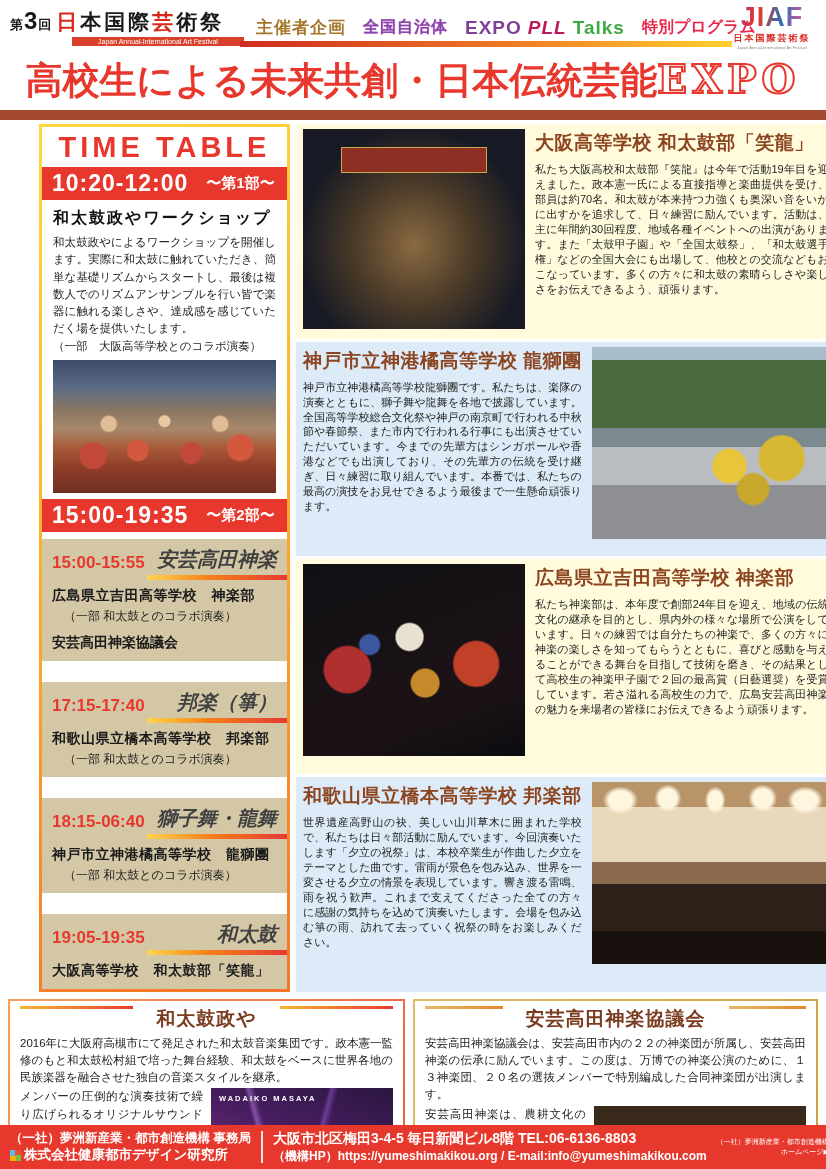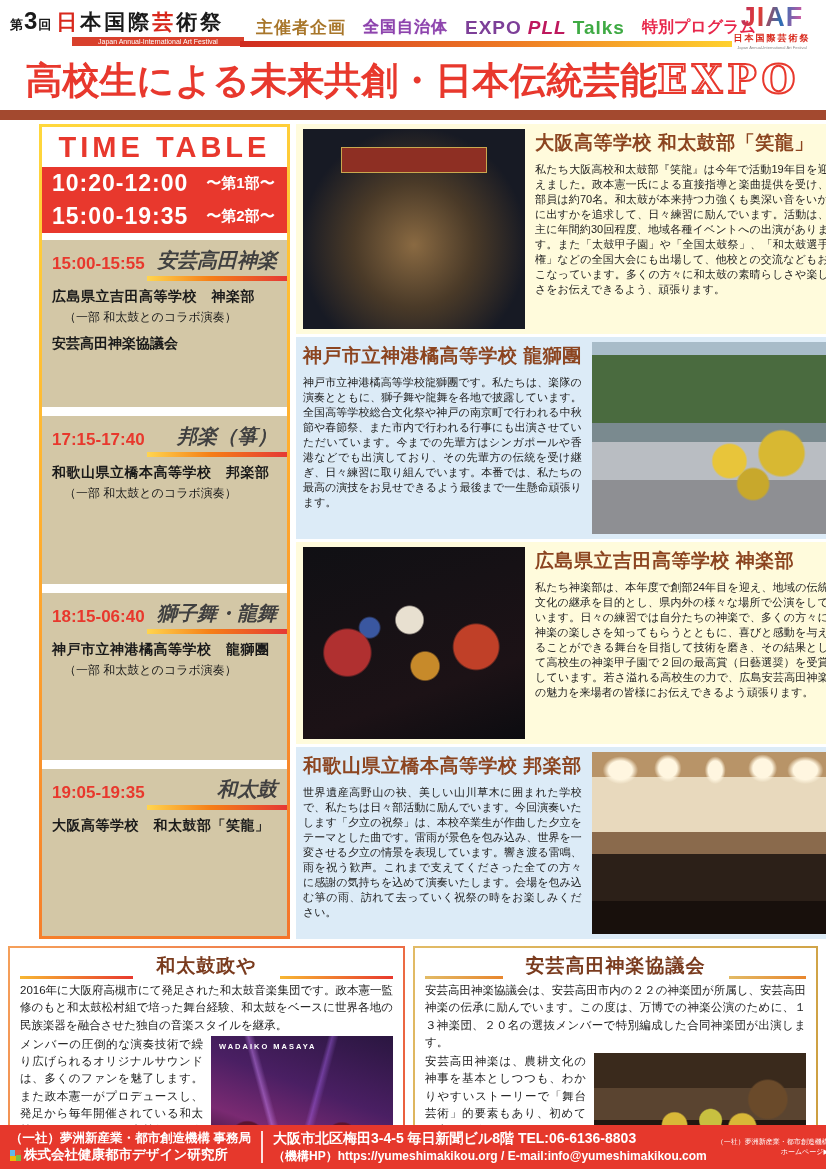--- a/index.html
+++ b/index.html
@@ -55,21 +55,21 @@
   .tt-photo { height:133px; margin-top:6px; position:relative;
       background:
         radial-gradient(circle at 18% 72%, #c2483a 0 6%, transparent 7%),
         radial-gradient(circle at 38% 68%, #d4583e 0 6%, transparent 7%),
         radial-gradient(circle at 62% 70%, #c2483a 0 6%, transparent 7%),
         radial-gradient(circle at 84% 66%, #d4583e 0 6%, transparent 7%),
         radial-gradient(circle at 50% 46%, #e8c9a0 0 4%, transparent 5%),
         radial-gradient(circle at 25% 48%, #e0bd96 0 4%, transparent 5%),
         radial-gradient(circle at 75% 48%, #e0bd96 0 4%, transparent 5%),
         linear-gradient(180deg,#3c4c68 0%,#5a6a84 20%,#8a7763 38%,#a8886c 52%,#a85a38 66%,#8e3b28 82%,#6e2f22 100%); }
-  .tt-slots { flex:1; background:#fff; display:flex; flex-direction:column; gap:9px; padding-top:7px; }
+  .tt-slots { flex:1; background:#fff; display:flex; flex-direction:column; gap:21px; padding-top:7px; }
   .slot { background:#d3c7a6; padding:7px 10px 9px; flex:1; }
   .slot-head { display:flex; align-items:flex-end; justify-content:space-between; }
   .slot-time { color:#e8382d; font-weight:bold; font-size:17px; }
   .slot-genre { font-family:"DejaVu Serif","Liberation Serif",serif; font-style:italic; font-weight:bold; font-size:20px; color:#404040; }
   .slot-line { height:5px; background:linear-gradient(90deg,#ffd54f,#f57f17 45%,#e53935); margin:2px -10px 7px 42%; }
   .slot-school { font-size:14px; font-weight:bold; color:#1a1a1a; letter-spacing:.5px; }
   .slot-note { font-size:12px; color:#1a1a1a; margin:3px 0 0 12px; }
   .slot-extra { font-size:14px; font-weight:bold; color:#1a1a1a; margin-top:9px; }
 
   
@@ -108,21 +108,21 @@
         radial-gradient(ellipse at 52% 10%, #fff6e0 0 4%, transparent 6%),
         radial-gradient(ellipse at 72% 9%, #fff6e0 0 4%, transparent 6%),
         radial-gradient(ellipse at 90% 10%, #fff6e0 0 4%, transparent 6%),
         linear-gradient(180deg,#b89468 0 14%, #e8d9bd 14% 44%, #8a6a4c 44% 56%, #2c2018 56% 82%, #18100c 82% 100%); }
 
   
   .bottom { display:grid; grid-template-columns:397px 1fr; gap:8px; margin:7px 8px 0; }
   .bbox-wrap-left { background:linear-gradient(120deg,#f5a05a,#e8543a); padding:2px; }
   .bbox-wrap-right { background:linear-gradient(120deg,#e2bb66,#c99a3a); padding:2px; }
   .bbox { background:#fff; height:100%; padding:5px 10px 7px; }
-  .btitle-row { display:flex; align-items:flex-end; gap:23px; }
+  .btitle-row { display:flex; align-items:flex-start; gap:23px; }
   .bline-orange { flex:1; height:3px; background:linear-gradient(90deg,#f7b733,#e8382d); }
   .bline-gold { flex:1; height:3px; background:linear-gradient(90deg,#e2bb66,#e8862d); }
   .btitle { color:#7a3b1e; font-size:19px; font-weight:bold; letter-spacing:1px; white-space:nowrap; }
   .bbody { font-size:11.5px; line-height:1.5; text-align:justify; color:#222; margin-top:3px; }
   .brow { display:flex; gap:8px; margin-top:2px; }
   .brow .bbody { margin-top:0; flex:1; }
   .photo-masaya { width:182px; height:116px; flex:none; position:relative; overflow:hidden;
       background:
         linear-gradient(75deg, transparent 30%, rgba(210,140,255,.45) 32%, transparent 35%),
         linear-gradient(105deg, transparent 55%, rgba(180,110,255,.4) 57%, transparent 60%),
@@ -193,20 +193,26 @@
 
     <div class="tt-wrap">
       <div class="tt">
         <div class="tt-title">TIME TABLE</div>
 
         <div class="tt-bar">
           <span class="tt-time">10:20-12:00</span>
           <span class="tt-part">〜第1部〜</span>
         </div>
 
+        <div class="tt-workshop">
+          <div class="tt-ws-title">和太鼓政やワークショップ</div>
+          <div class="tt-ws-body">和太鼓政やによるワークショップを開催します。実際に和太鼓に触れていただき、簡単な基礎リズムからスタートし、最後は複数人でのリズムアンサンブルを行い皆で楽器に触れる楽しさや、達成感を感じていただく場を提供いたします。</div>
+          <div class="tt-ws-note">（一部　大阪高等学校とのコラボ演奏）</div>
+          <div class="tt-photo"></div>
+        </div>
 
         <div class="tt-bar">
           <span class="tt-time">15:00-19:35</span>
           <span class="tt-part">〜第2部〜</span>
         </div>
 
         <div class="tt-slots">
           <div class="slot">
             <div class="slot-head">
               <span class="slot-time">15:00-15:55</span>

